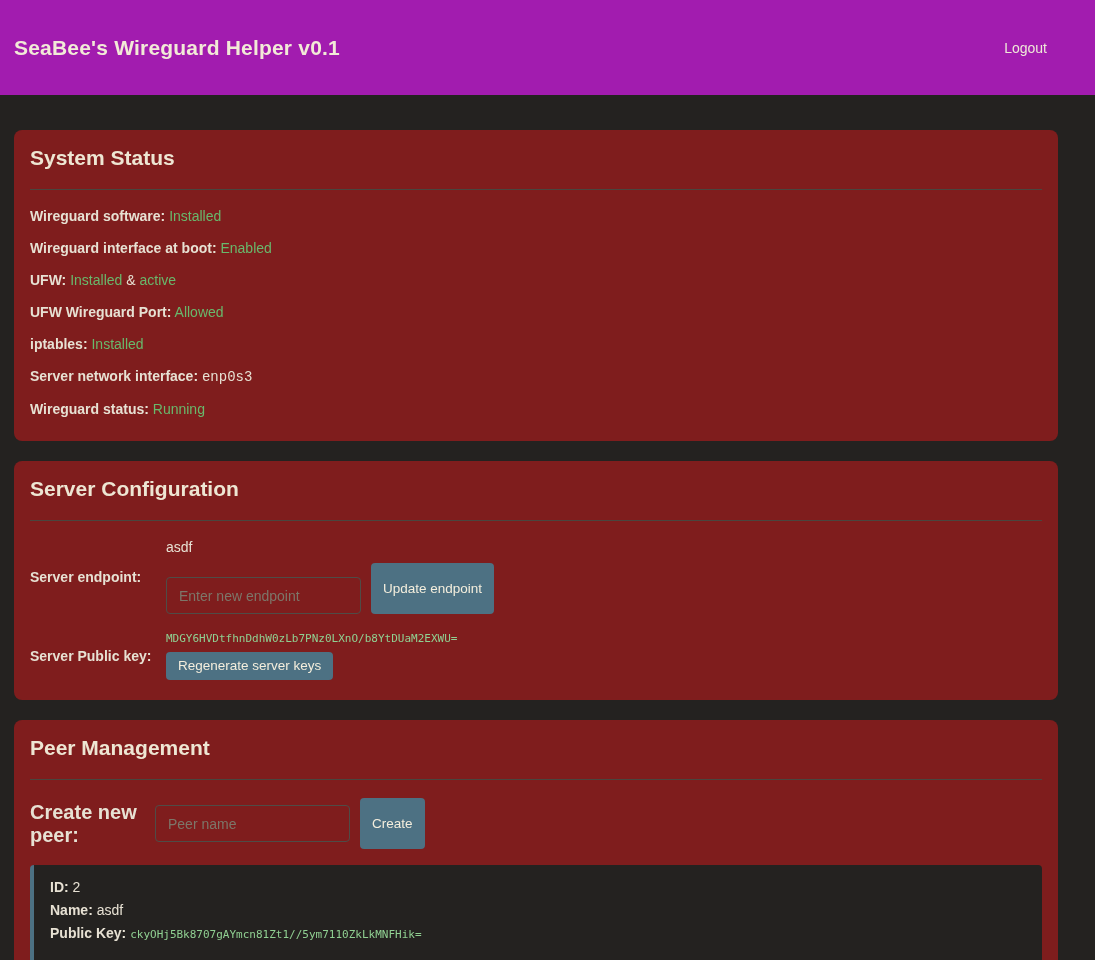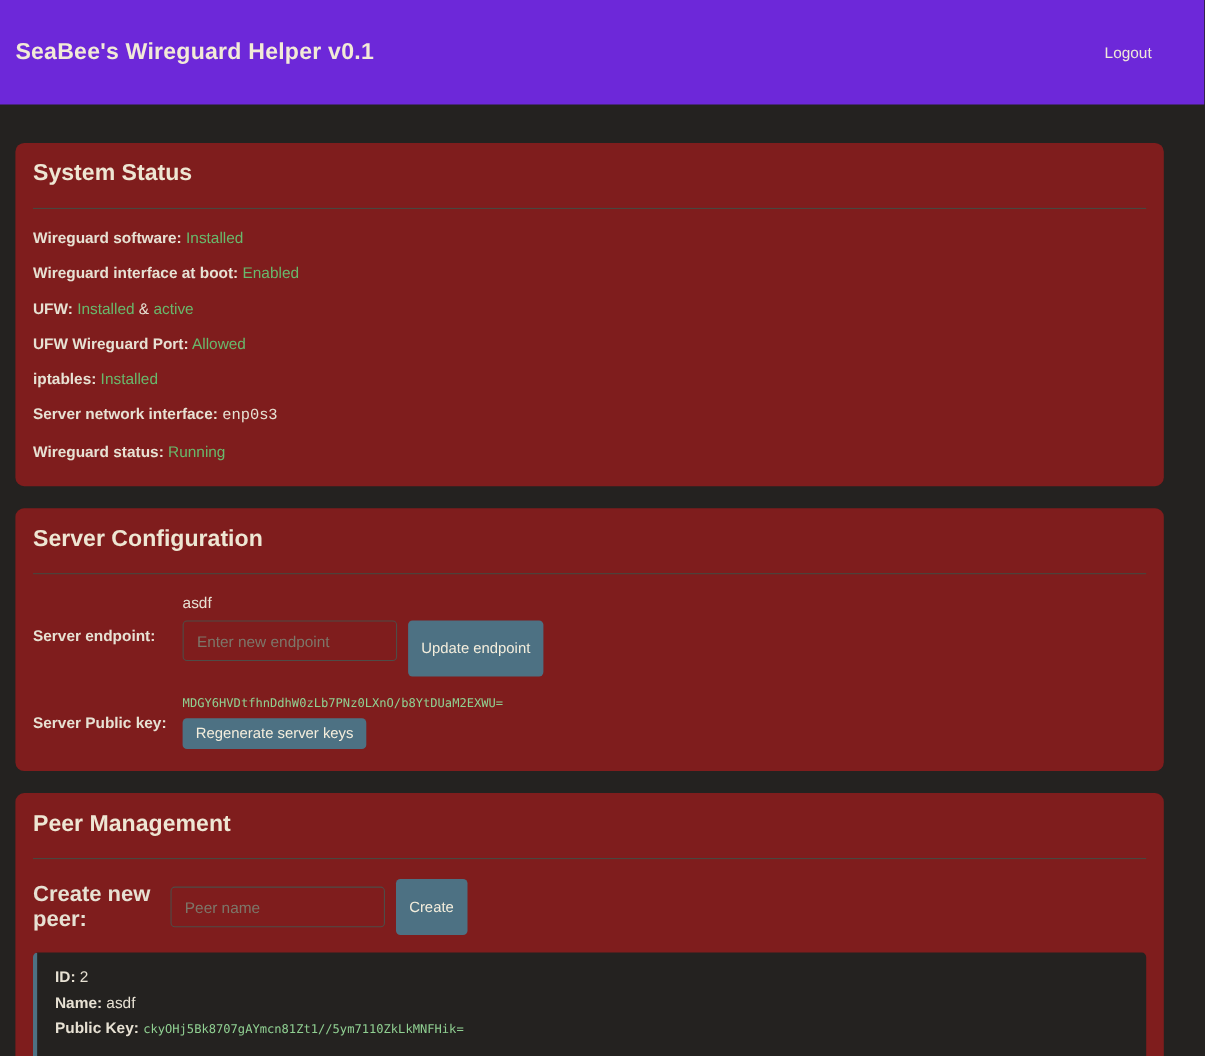--- a/index.html
+++ b/index.html
@@ -7,21 +7,21 @@
     margin: 0; padding: 0;
     width: 1095px; height: 960px;
     overflow: hidden;
     background: #242220;
     font-family: "Liberation Sans", sans-serif;
     color: #e7e1d3;
   }
   
   .navbar {
     height: 95px;
-    background: #6d28d9;
+    background: #a21caf;
     display: flex;
     align-items: center;
     justify-content: space-between;
     padding: 0 48px 0 14px;
   }
   .navbar-title {
     font-size: 21px;
     font-weight: bold;
     color: #f2ead7;
     letter-spacing: 0.2px;
@@ -74,21 +74,21 @@
     flex-shrink: 0;
     font-weight: bold;
     font-size: 14px;
   }
   .current-value {
     font-size: 14px;
     margin-bottom: 8px;
   }
   .input-row {
     display: flex;
-    align-items: flex-start;
+    align-items: flex-end;
   }
   .text-input {
     width: 195px;
     height: 37px;
     background: transparent;
     border: 1px solid #4f4c47;
     border-radius: 4px;
     padding: 0 12px;
     font-size: 14px;
     font-family: "Liberation Sans", sans-serif;

